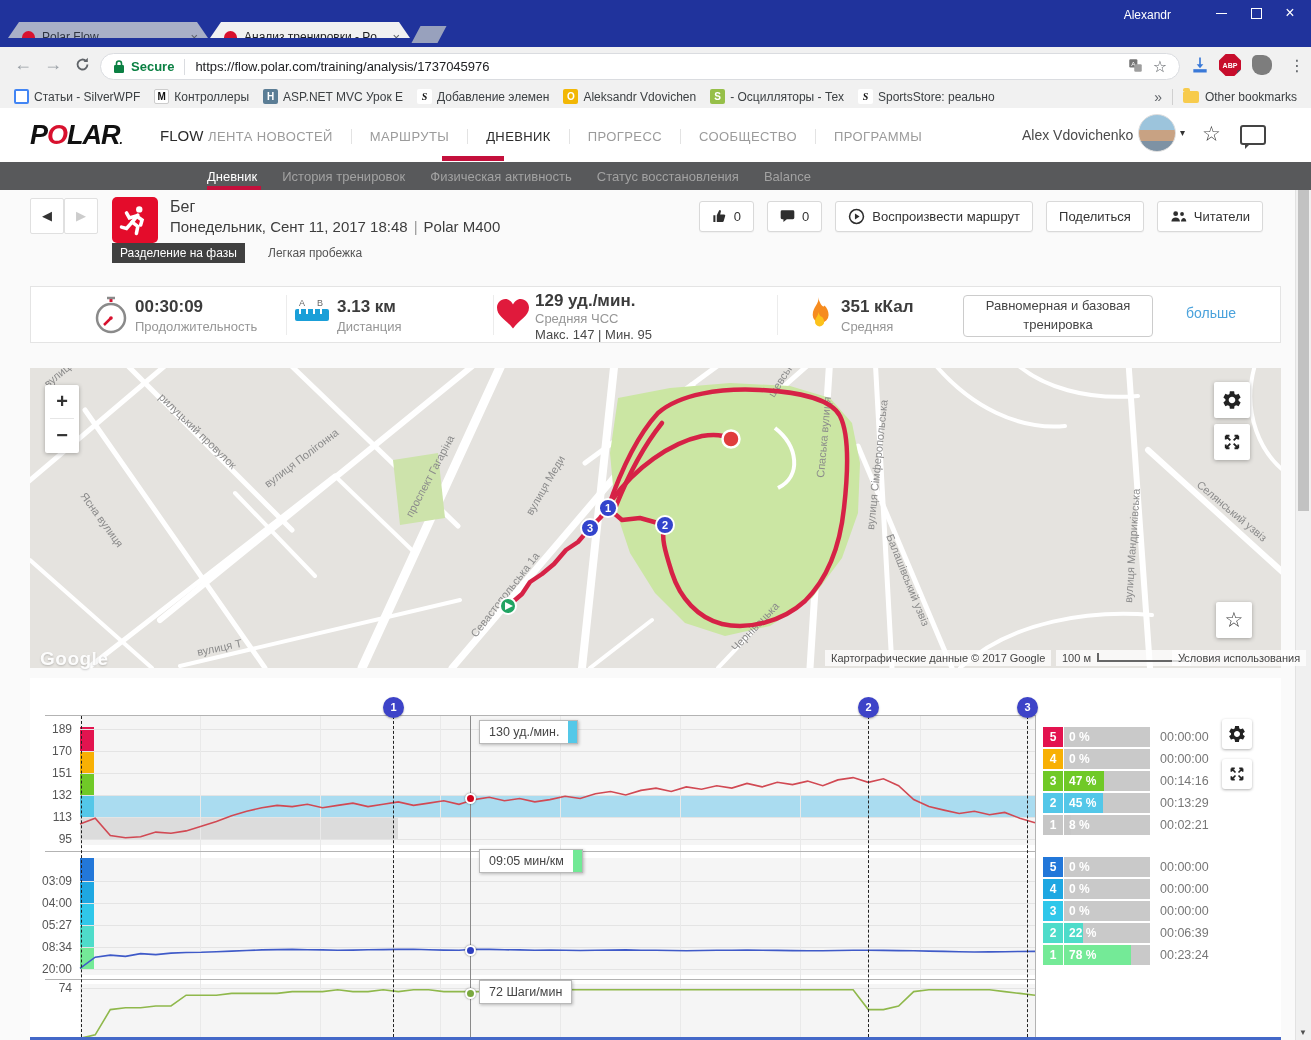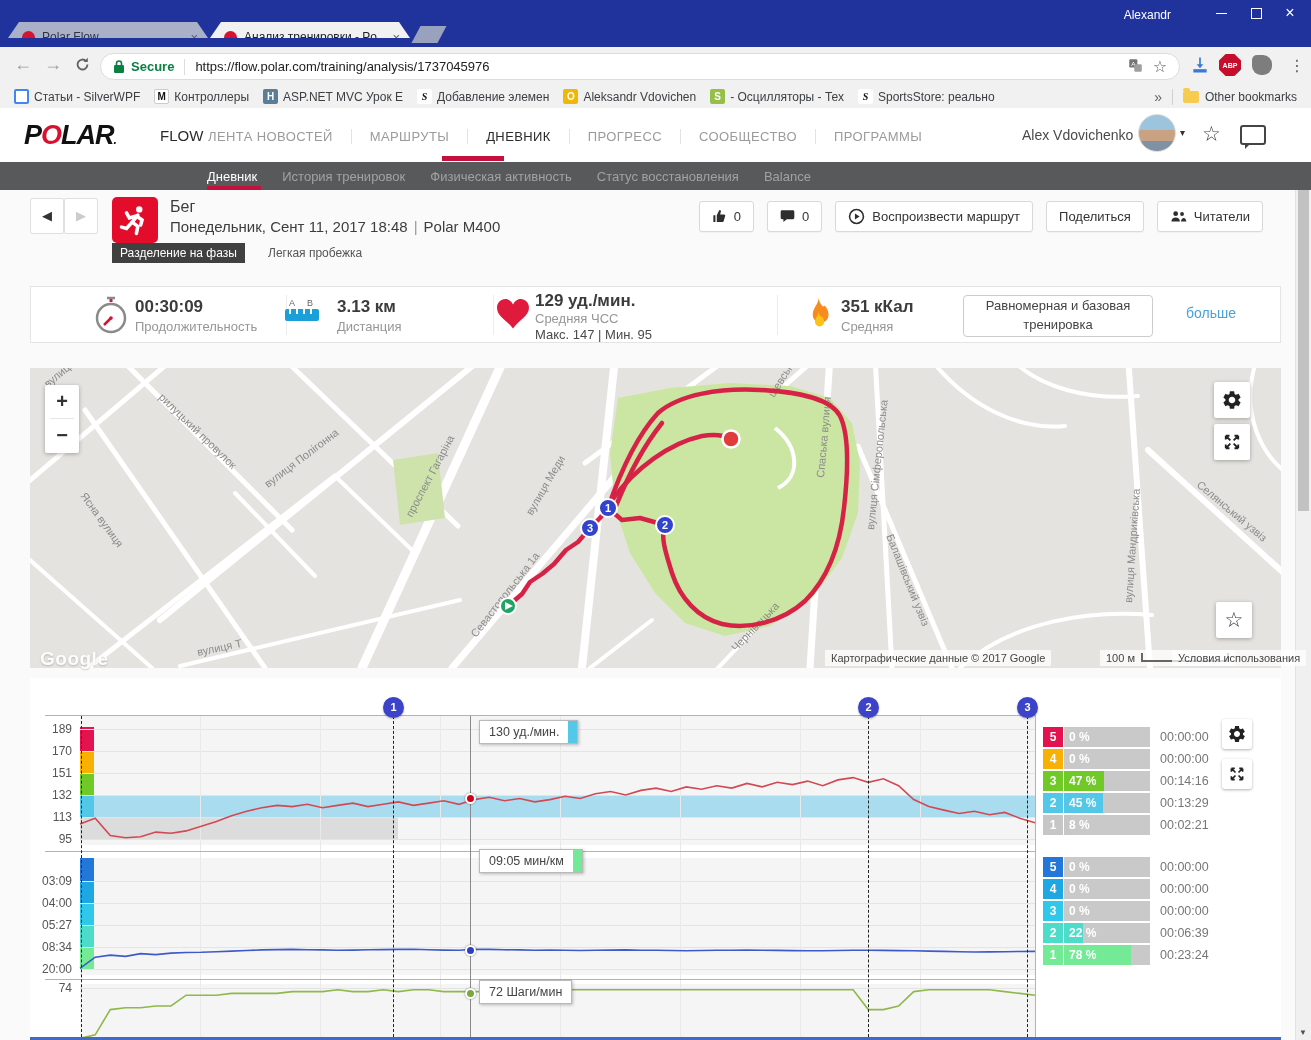--- a/index.html
+++ b/index.html
@@ -49,21 +49,21 @@
   .bm-right{margin-left:auto;display:flex;align-items:center;}
   .bm-ovf{color:#5f6368;font-size:14px;margin-right:10px;}
   .bm-div{width:1px;height:16px;background:#d0d0d0;margin-right:10px;}
   .folder{width:16px;height:12px;background:#f7cb4d;border-radius:2px;margin-right:6px;position:relative;}
   .folder:before{content:"";position:absolute;top:-3px;left:0;width:7px;height:3px;background:#f7cb4d;border-radius:2px 2px 0 0;}
   .scrollbar{left:1295px;top:110px;width:16px;height:930px;background:#f0f0f0;border-left:1px solid #e2e2e2;box-sizing:border-box;}
   .sb-arrow{left:1295px;width:16px;text-align:center;font-size:8px;color:#505050;}
   .sb-thumb{left:1298px;top:126px;width:11px;height:385px;background:#c2c2c2;}
   
   .pheader{left:0;top:108px;width:1311px;height:54px;background:#fff;}
-  .plogo{left:24px;top:120px;font-size:27px;font-weight:bold;font-style:italic;letter-spacing:-1px;color:#111;}
+  .plogo{left:30px;top:120px;font-size:27px;font-weight:bold;font-style:italic;letter-spacing:-1px;color:#111;}
   .plogo .o{color:#d8112e;}
   .flow{left:160px;top:127px;font-size:15px;color:#2b2b2b;}
   .pnav{left:208px;top:129px;display:flex;font-size:13px;color:#9b9b9b;letter-spacing:.4px;}
   .pnav .item{margin-right:18px;padding-right:18px;border-right:1px solid #e3e3e3;}
   .pnav .item:last-child{border-right:none;}
   .pnav .active{color:#2b2b2b;}
   .nav-underline{left:442px;top:156px;width:62px;height:5px;background:#c4103c;}
   .puser{top:127px;left:1022px;font-size:14px;color:#4a4a4a;}
   .avatar{left:1138px;top:114px;width:36px;height:36px;border-radius:50%;
           background:linear-gradient(180deg,#9cc4dc 0 42%,#c8a283 42% 72%,#7e92a4 72%);border:1px solid #ddd;}
@@ -339,21 +339,21 @@
         <circle cx="18" cy="22" r="14" fill="#fff" stroke="#8a8a8a" stroke-width="2.5"></circle>
         <line x1="18" y1="22" x2="11" y2="29" stroke="#d8112e" stroke-width="2.5"></line>
         <circle cx="18" cy="22" r="1.8" fill="#d8112e"></circle>
       </svg>
   </div>
   <div class="abs" style="left:104px;top:10px;">
     <div class="sval">00:30:09</div>
     <div class="slab">Продолжительность</div>
   </div>
   <div class="abs sdiv" style="left:255px;"></div>
-  <div class="abs ab-ico" style="left:254px;top:11px;">
+  <div class="abs ab-ico" style="left:264px;top:11px;">
     <div class="ab"><span>А</span><span>В</span></div>
     <div class="ruler"></div>
   </div>
   <div class="abs" style="left:306px;top:10px;">
     <div class="sval">3.13 км</div>
     <div class="slab">Дистанция</div>
   </div>
   <div class="abs sdiv" style="left:462px;"></div>
   <div class="abs" style="left:466px;top:12px;">
     <svg width="32" height="30" viewBox="0 0 32 30">
@@ -473,21 +473,21 @@
         <path d="M10 10 L4.5 4.5 M4.5 4.5 h4.5 M4.5 4.5 v4.5"></path>
         <path d="M14 10 L19.5 4.5 M19.5 4.5 h-4.5 M19.5 4.5 v4.5"></path>
         <path d="M10 14 L4.5 19.5 M4.5 19.5 h4.5 M4.5 19.5 v-4.5"></path>
         <path d="M14 14 L19.5 19.5 M19.5 19.5 h-4.5 M19.5 19.5 v-4.5"></path>
       </g>
     </svg>
 </div>
 <div class="abs mapctl mapbtn" style="left:1216px;top:602px;font-size:21px;color:#333;">☆</div>
 <div class="abs gmap-logo">Google</div>
 <div class="abs attrib" style="left:825px;">Картографические данные © 2017 Google</div>
-<div class="abs attrib" style="left:1100px;"><span>100 м</span><span class="scalebar"></span></div>
+<div class="abs attrib" style="left:1056px;"><span>100 м</span><span class="scalebar"></span></div>
 <div class="abs attrib" style="left:1172px;">Условия использования</div>
 
 <div class="abs chartcard"></div>
 <div id="chart-layer" class="abs" style="left:0;top:0;width:1311px;height:1040px;pointer-events:none;">
 
   <div class="abs plot" style="top:715px;height:130px;"></div>
   <div class="abs plot" style="top:858px;height:117px;"></div>
   <div class="abs plot" style="top:984px;height:53px;"></div>
 
   <div class="abs band-blue"></div>

